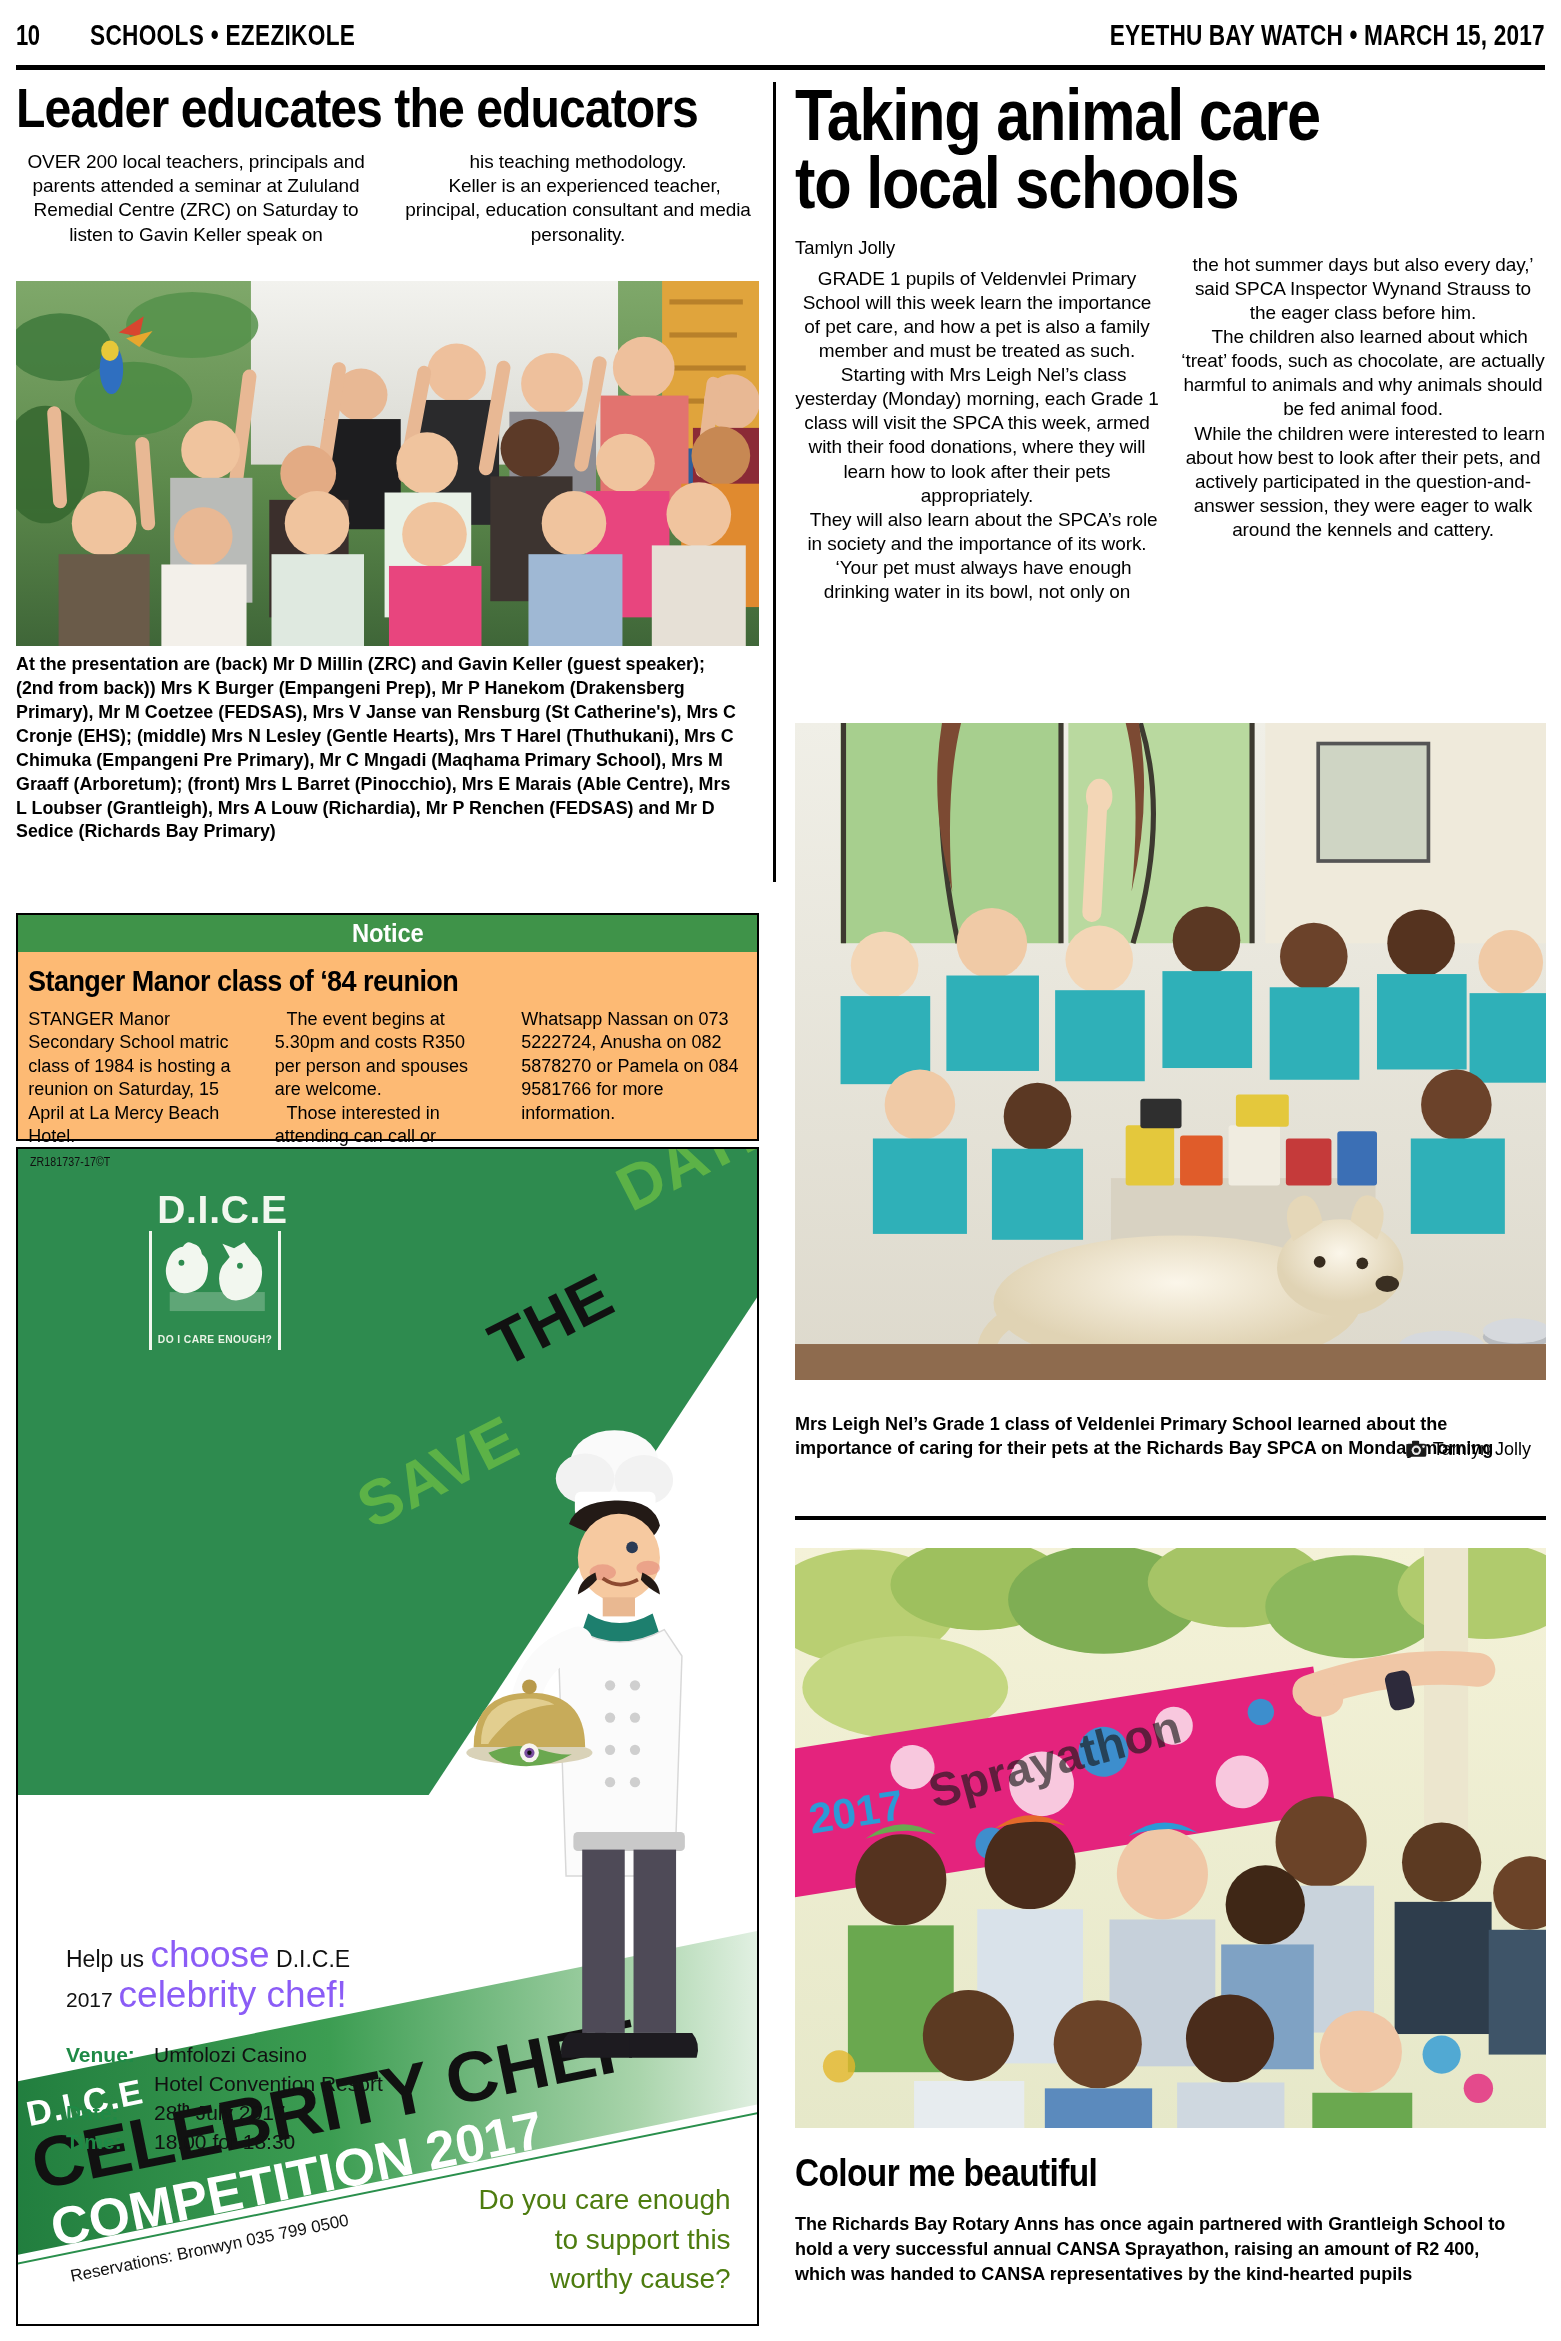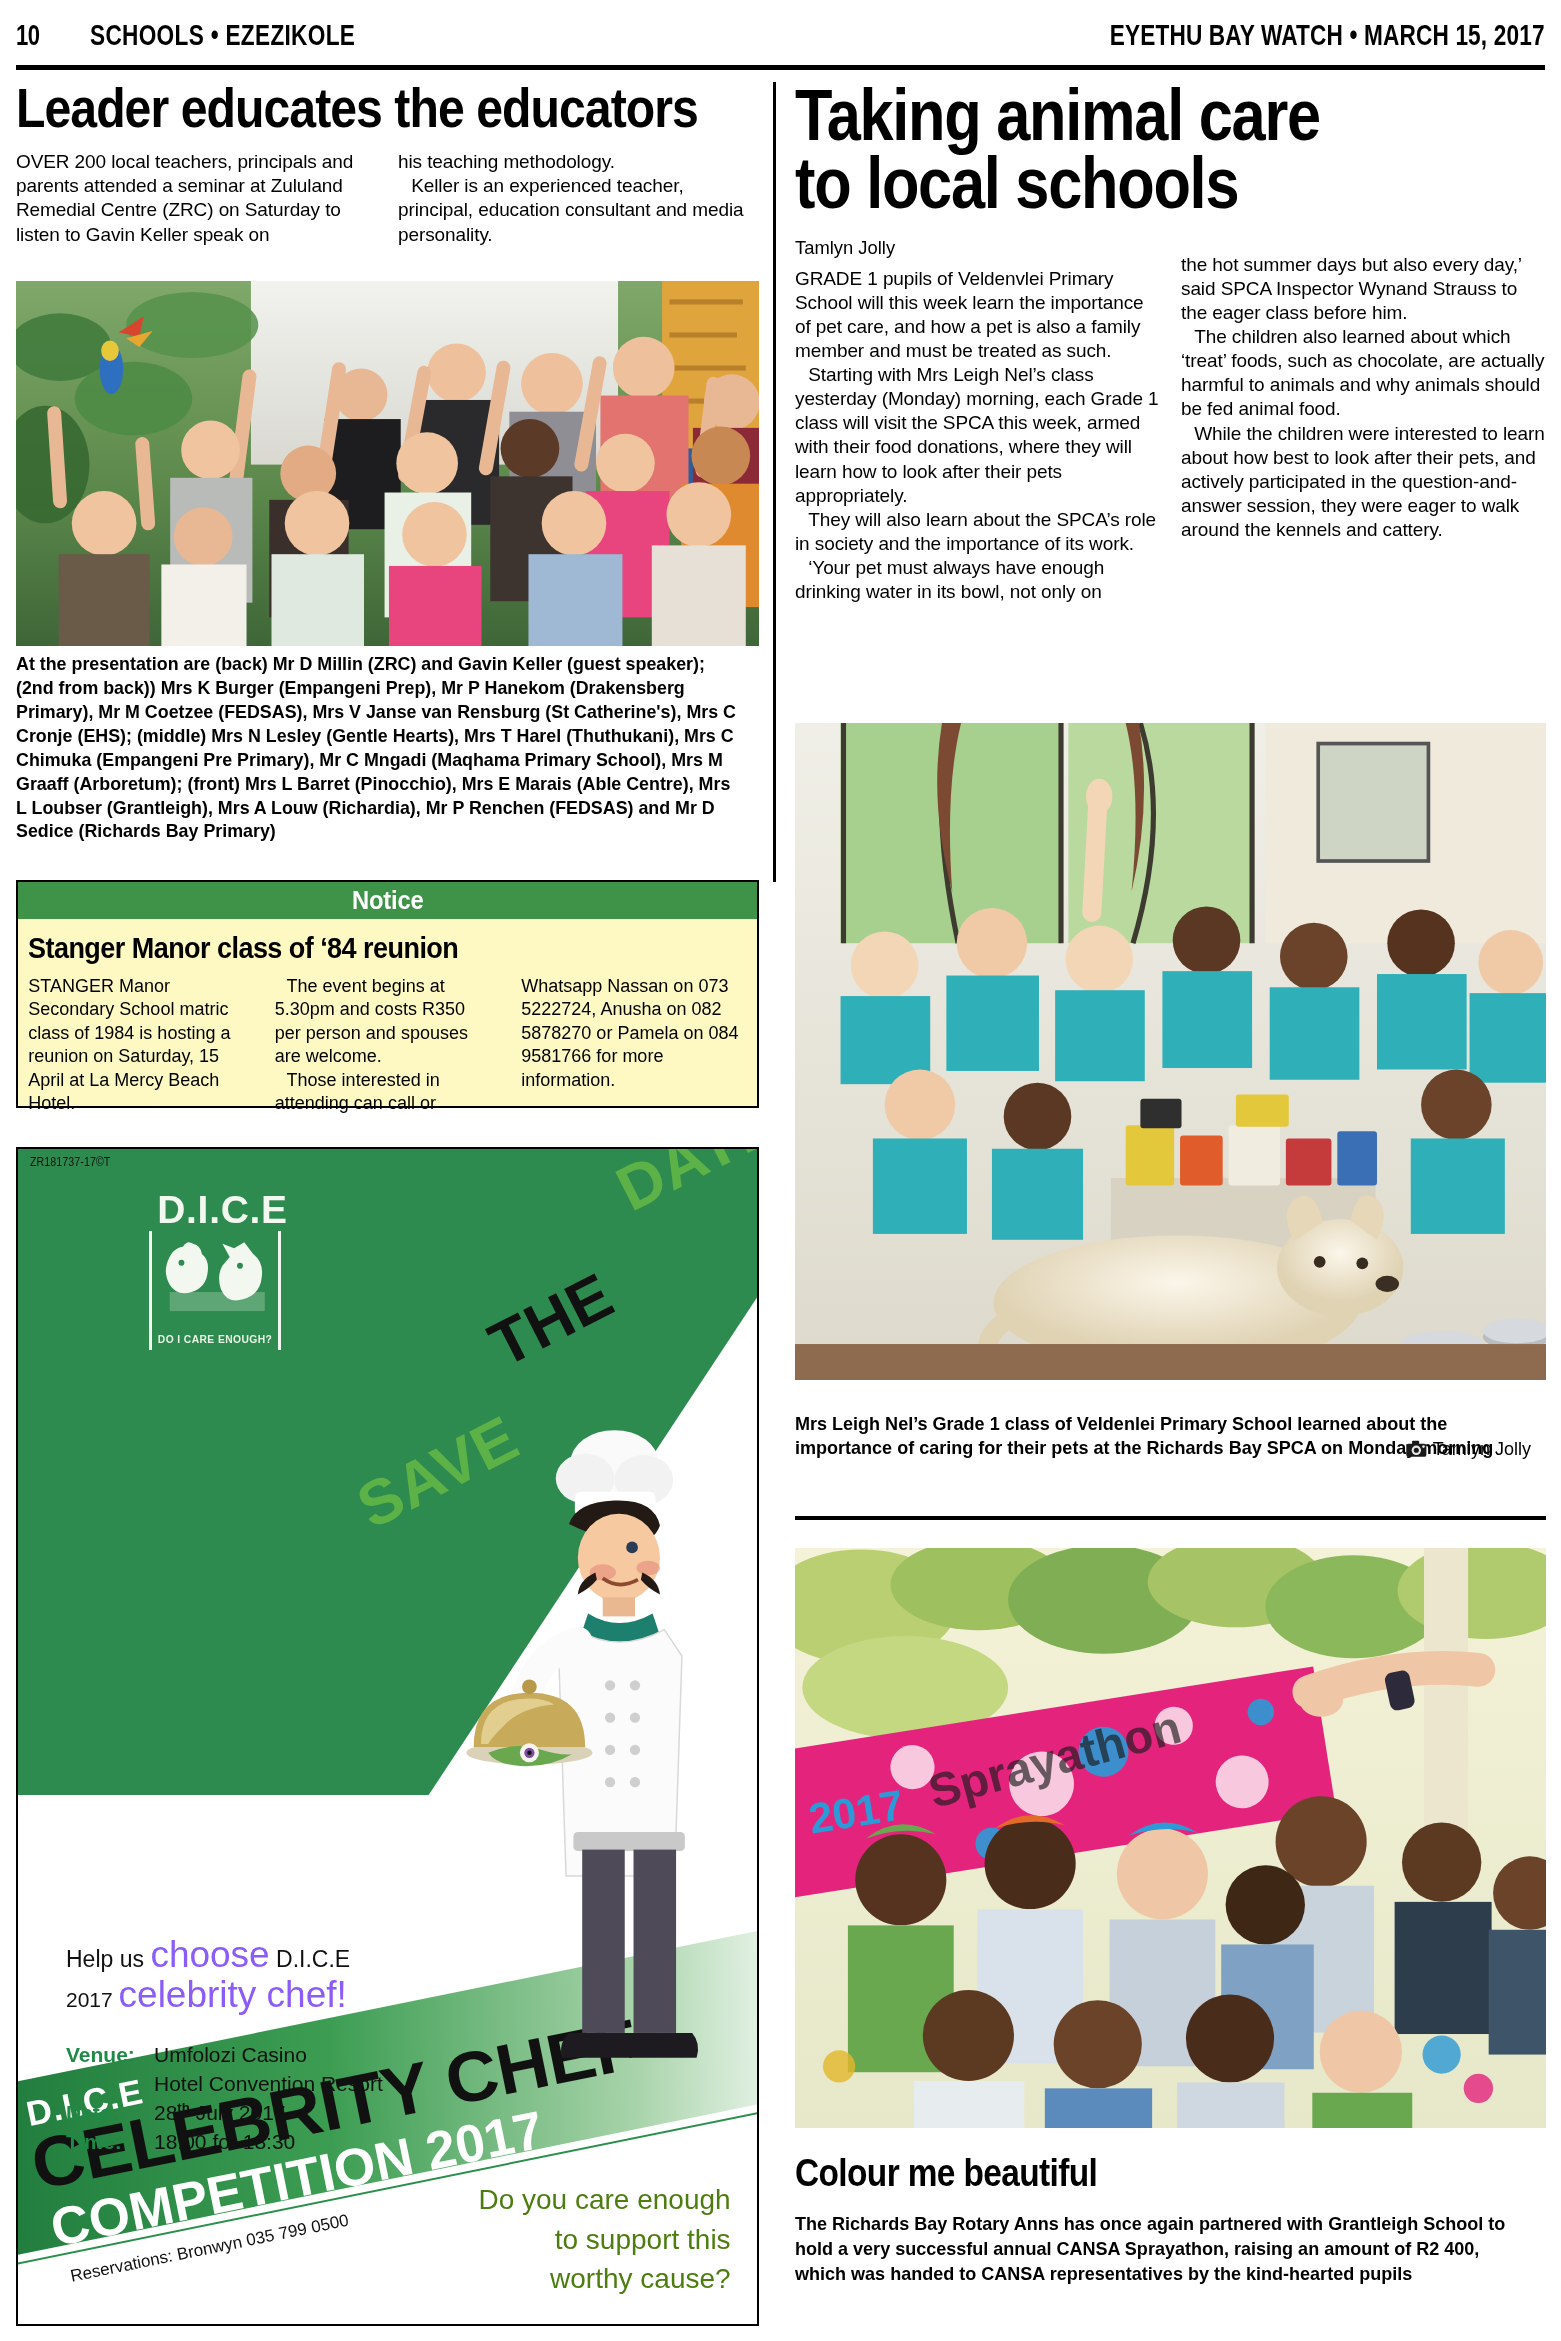--- a/index.html
+++ b/index.html
@@ -50,41 +50,41 @@
     letter-spacing: -1.1px;
     transform: scaleX(0.86); transform-origin: left top;
     white-space: nowrap;
   }
 
   .body2col {
     display: flex; gap: 22px; margin-top: 16px;
   }
   .body2col .bcol { width: 360px; }
   .bodytext {
-    font-size: 19px; line-height: 1.27; text-align: left;
+    font-size: 19px; line-height: 1.27; text-align: center;
     letter-spacing: -0.1px;
   }
   .bodytext p { margin: 0; }
   .bodytext p.indent { text-indent: 13.2px; }
 
   .photo-teachers {
     position: absolute; left: 16px; top: 281px; width: 743px; height: 365px;
     overflow: hidden; background: #cfd8c6;
   }
 
   .cap-teachers {
     position: absolute; left: 16px; top: 652px; width: 743px;
     font-size: 18.4px; font-weight: 700; line-height: 1.30;
     transform: scaleX(0.97); transform-origin: left top;
   }
 
   
   .notice-box {
-    position: absolute; left: 16px; top: 880px; width: 743px; height: 228px;
-    border: 2.2px solid #000; background: #fef9c3;
+    position: absolute; left: 16px; top: 913px; width: 743px; height: 228px;
+    border: 2.2px solid #000; background: #fdba74;
   }
   .notice-hdr {
     height: 37px; background: #3f9349;
     display: flex; align-items: center; justify-content: center;
   }
   .notice-hdr-txt {
     color: #fff; font-size: 26.4px; font-weight: 700; letter-spacing: -0.2px;
     transform: scaleX(0.9);
   }
   .notice-title {

